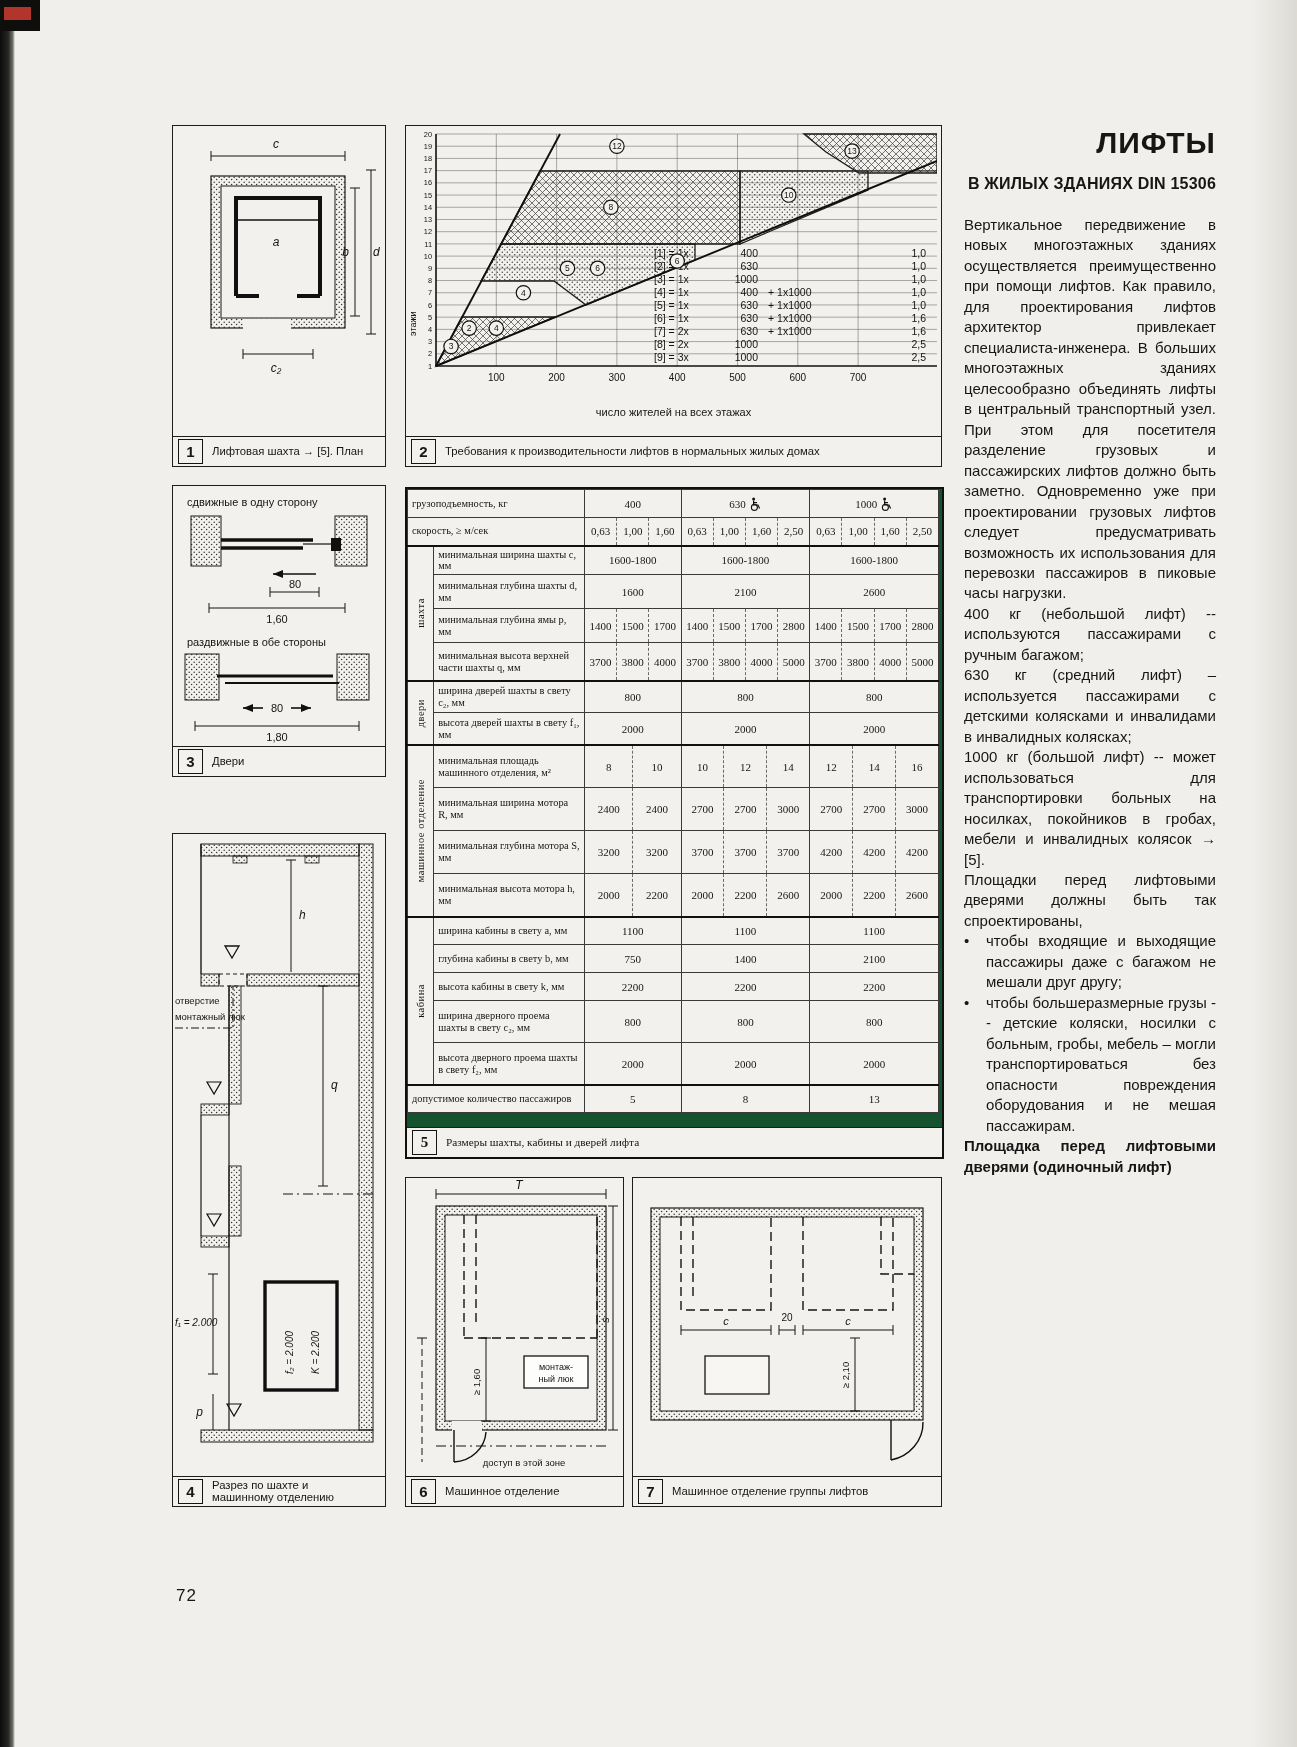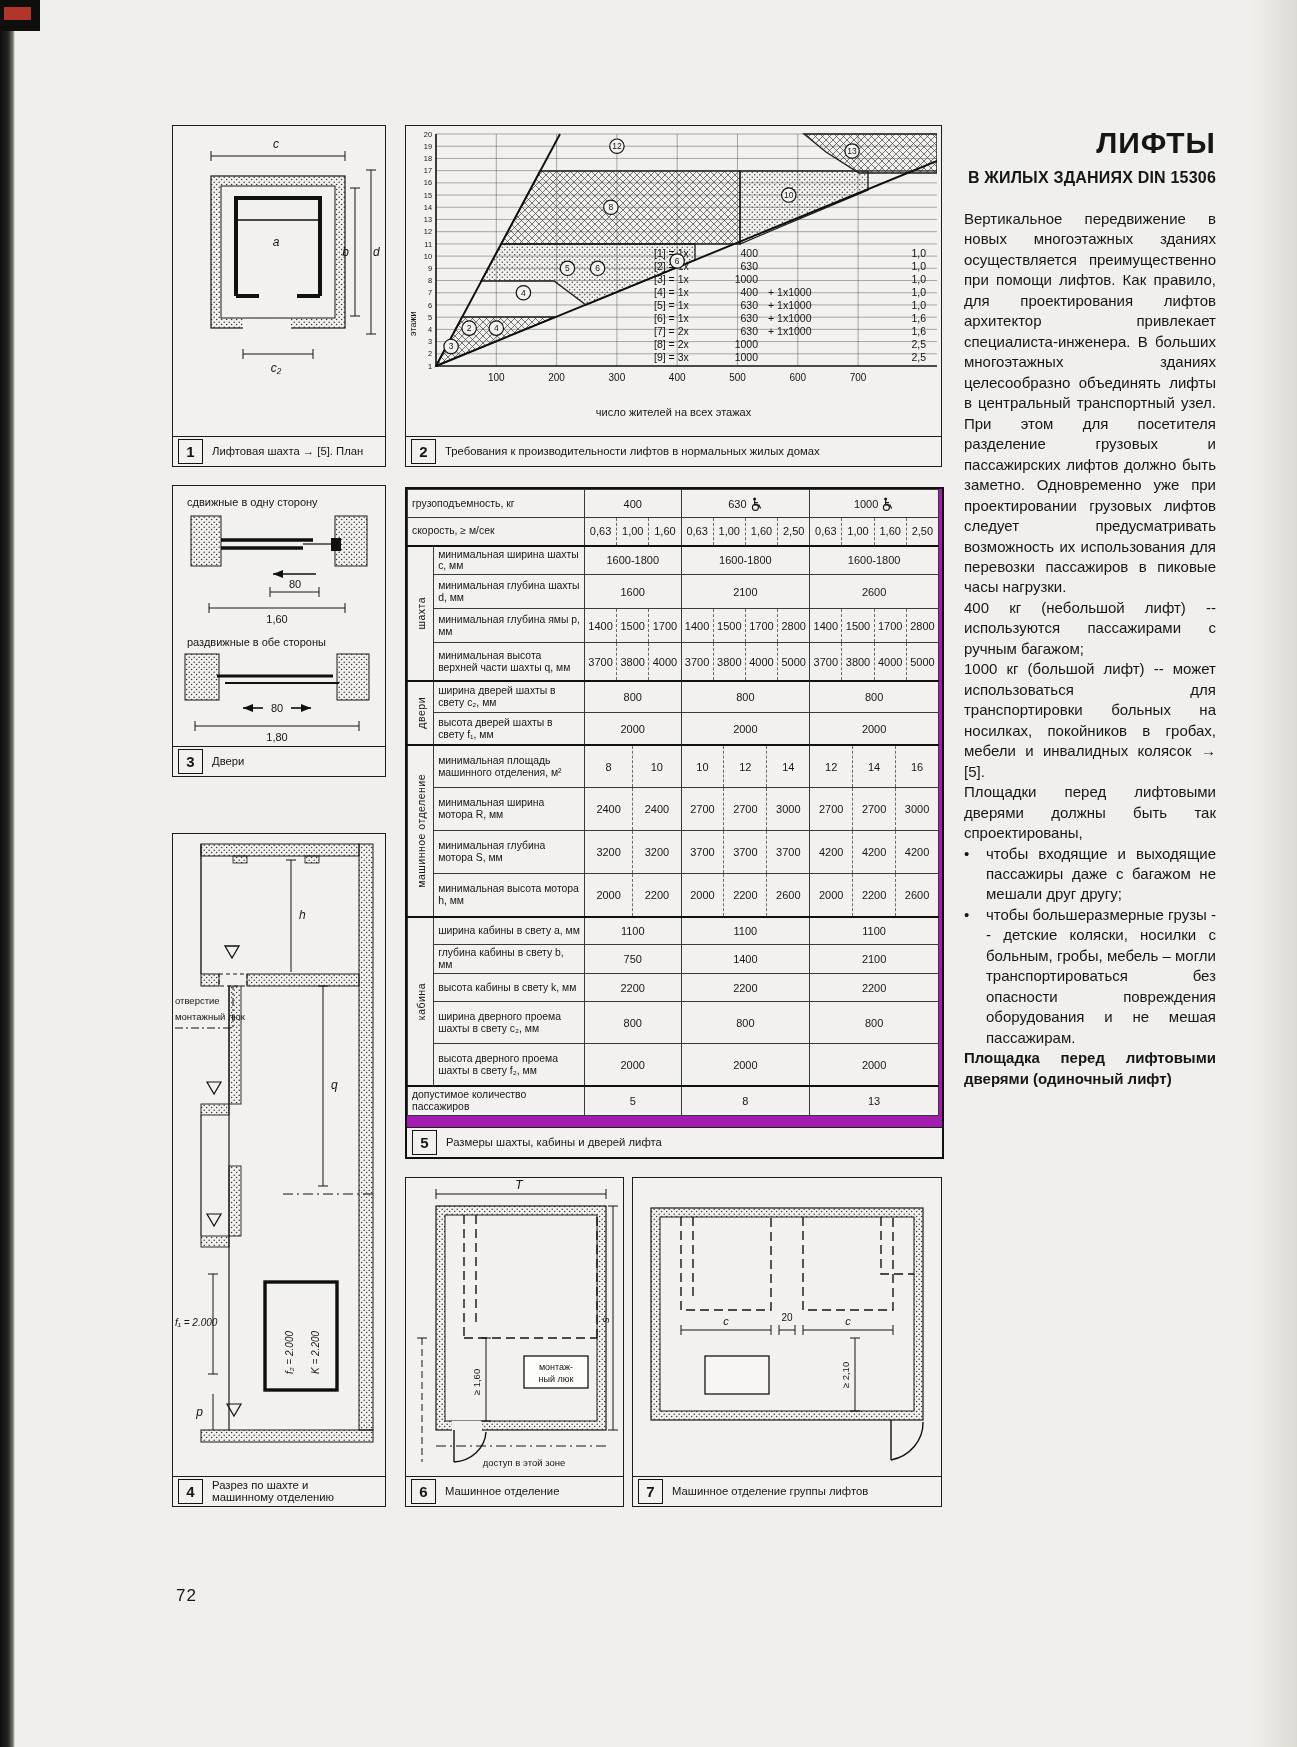--- a/index.html
+++ b/index.html
@@ -35,21 +35,21 @@
   .t5 .gcell{position:relative;border-left:1.6px solid #222;font-size:11px;}
   .t5 .fx{position:absolute;inset:0;display:flex;}
   .t5 .sub{flex:1;display:flex;align-items:center;justify-content:center;gap:3px;}
   .t5 .bl{border-left:1px dashed #6a6a6a;}
   .t5 tr.sec td,.t5 tr.sec th{border-top:2.3px solid #101010;}
   .t5wrap{position:absolute;border:2.3px solid #101010;}
 
   
   .rightcol{position:absolute;left:964px;top:126px;width:252px;}
   .title{font-size:30px;font-weight:bold;text-align:right;letter-spacing:1px;margin:0;}
-  .subtitle{font-size:16px;font-weight:bold;text-align:right;letter-spacing:.2px;margin-top:9px;}
+  .subtitle{font-size:16px;font-weight:bold;text-align:right;letter-spacing:.2px;margin-top:15px;}
   .article{margin-top:22px;font-size:15px;line-height:1.365;text-align:justify;}
   .article p{margin:0;}
   .bullet{display:flex;}
   .bullet .dot{width:22px;flex:0 0 auto;}
   .bullet .btxt{flex:1;text-align:justify;}
   .bhead{font-weight:bold;}
   .pagenum{position:absolute;left:176px;top:1586px;font-size:17px;letter-spacing:1px;}
 </style>
 </head>
 <body>
@@ -380,21 +380,21 @@
       <rect x="28" y="596" width="172" height="12" fill="url(#st4)" stroke="#1a1a1a" stroke-width="1"></rect>
       <line x1="40" y1="560" x2="40" y2="596" stroke="#141414" stroke-width="1"></line>
       <text x="30" y="582" font-size="12" font-style="italic" text-anchor="end">p</text>
     </svg>
     <div class="figcap">
       <div class="fignum">4</div>
       <div class="captext" style="max-width:150px">Разрез по шахте и машинному отделению</div>
     </div>
   </div>
 
-  <div class="t5wrap" style="left:405px;top:487px;width:535px;height:668px;background:#a21caf;">
+  <div class="t5wrap" style="left:405px;top:487px;width:535px;height:668px;background:#14532d;font-family:Liberation Serif, serif;">
     <table class="t5">
       <colgroup>
           <col style="width:26px">
           <col style="width:150px">
           <col style="width:96px">
           <col style="width:128px">
           <col style="width:128px">
         </colgroup>
       <tbody id="t5body">
           <tr style="height: 28px;">
@@ -1082,20 +1082,21 @@
       <div class="captext">Машинное отделение группы лифтов</div>
     </div>
   </div>
 
   <div class="rightcol">
     <div class="title">ЛИФТЫ</div>
     <div class="subtitle">В ЖИЛЫХ ЗДАНИЯХ DIN 15306</div>
     <div class="article">
       <p>Вертикальное передвижение в новых многоэтажных зданиях осуществляется преимущественно при помощи лифтов. Как правило, для проектирования лифтов архитектор привлекает специалиста-инженера. В больших многоэтажных зданиях целесообразно объединять лифты в центральный транспортный узел. При этом для посетителя разделение грузовых и пассажирских лифтов должно быть заметно. Одновременно уже при проектировании грузовых лифтов следует предусматривать возможность их использования для перевозки пассажиров в пиковые часы нагрузки.</p>
       <p>400 кг (небольшой лифт) -- используются пассажирами с ручным багажом;</p>
+      <p>630 кг (средний лифт) – используется пассажирами с детскими колясками и инвалидами в инвалидных колясках;</p>
       <p>1000 кг (большой лифт) -- может использоваться для транспортировки больных на носилках, покойников в гробах, мебели и инвалидных колясок → [5].</p>
       <p>Площадки перед лифтовыми дверями должны быть так спроектированы,</p>
       <div class="bullet">
         <span class="dot">•</span>
         <div class="btxt">чтобы входящие и выходящие пассажиры даже с багажом не мешали друг другу;</div>
       </div>
       <div class="bullet">
         <span class="dot">•</span>
         <div class="btxt">чтобы большеразмерные грузы -- детские коляски, носилки с больным, гробы, мебель – могли транспортироваться без опасности повреждения оборудования и не мешая пассажирам.</div>
       </div>

